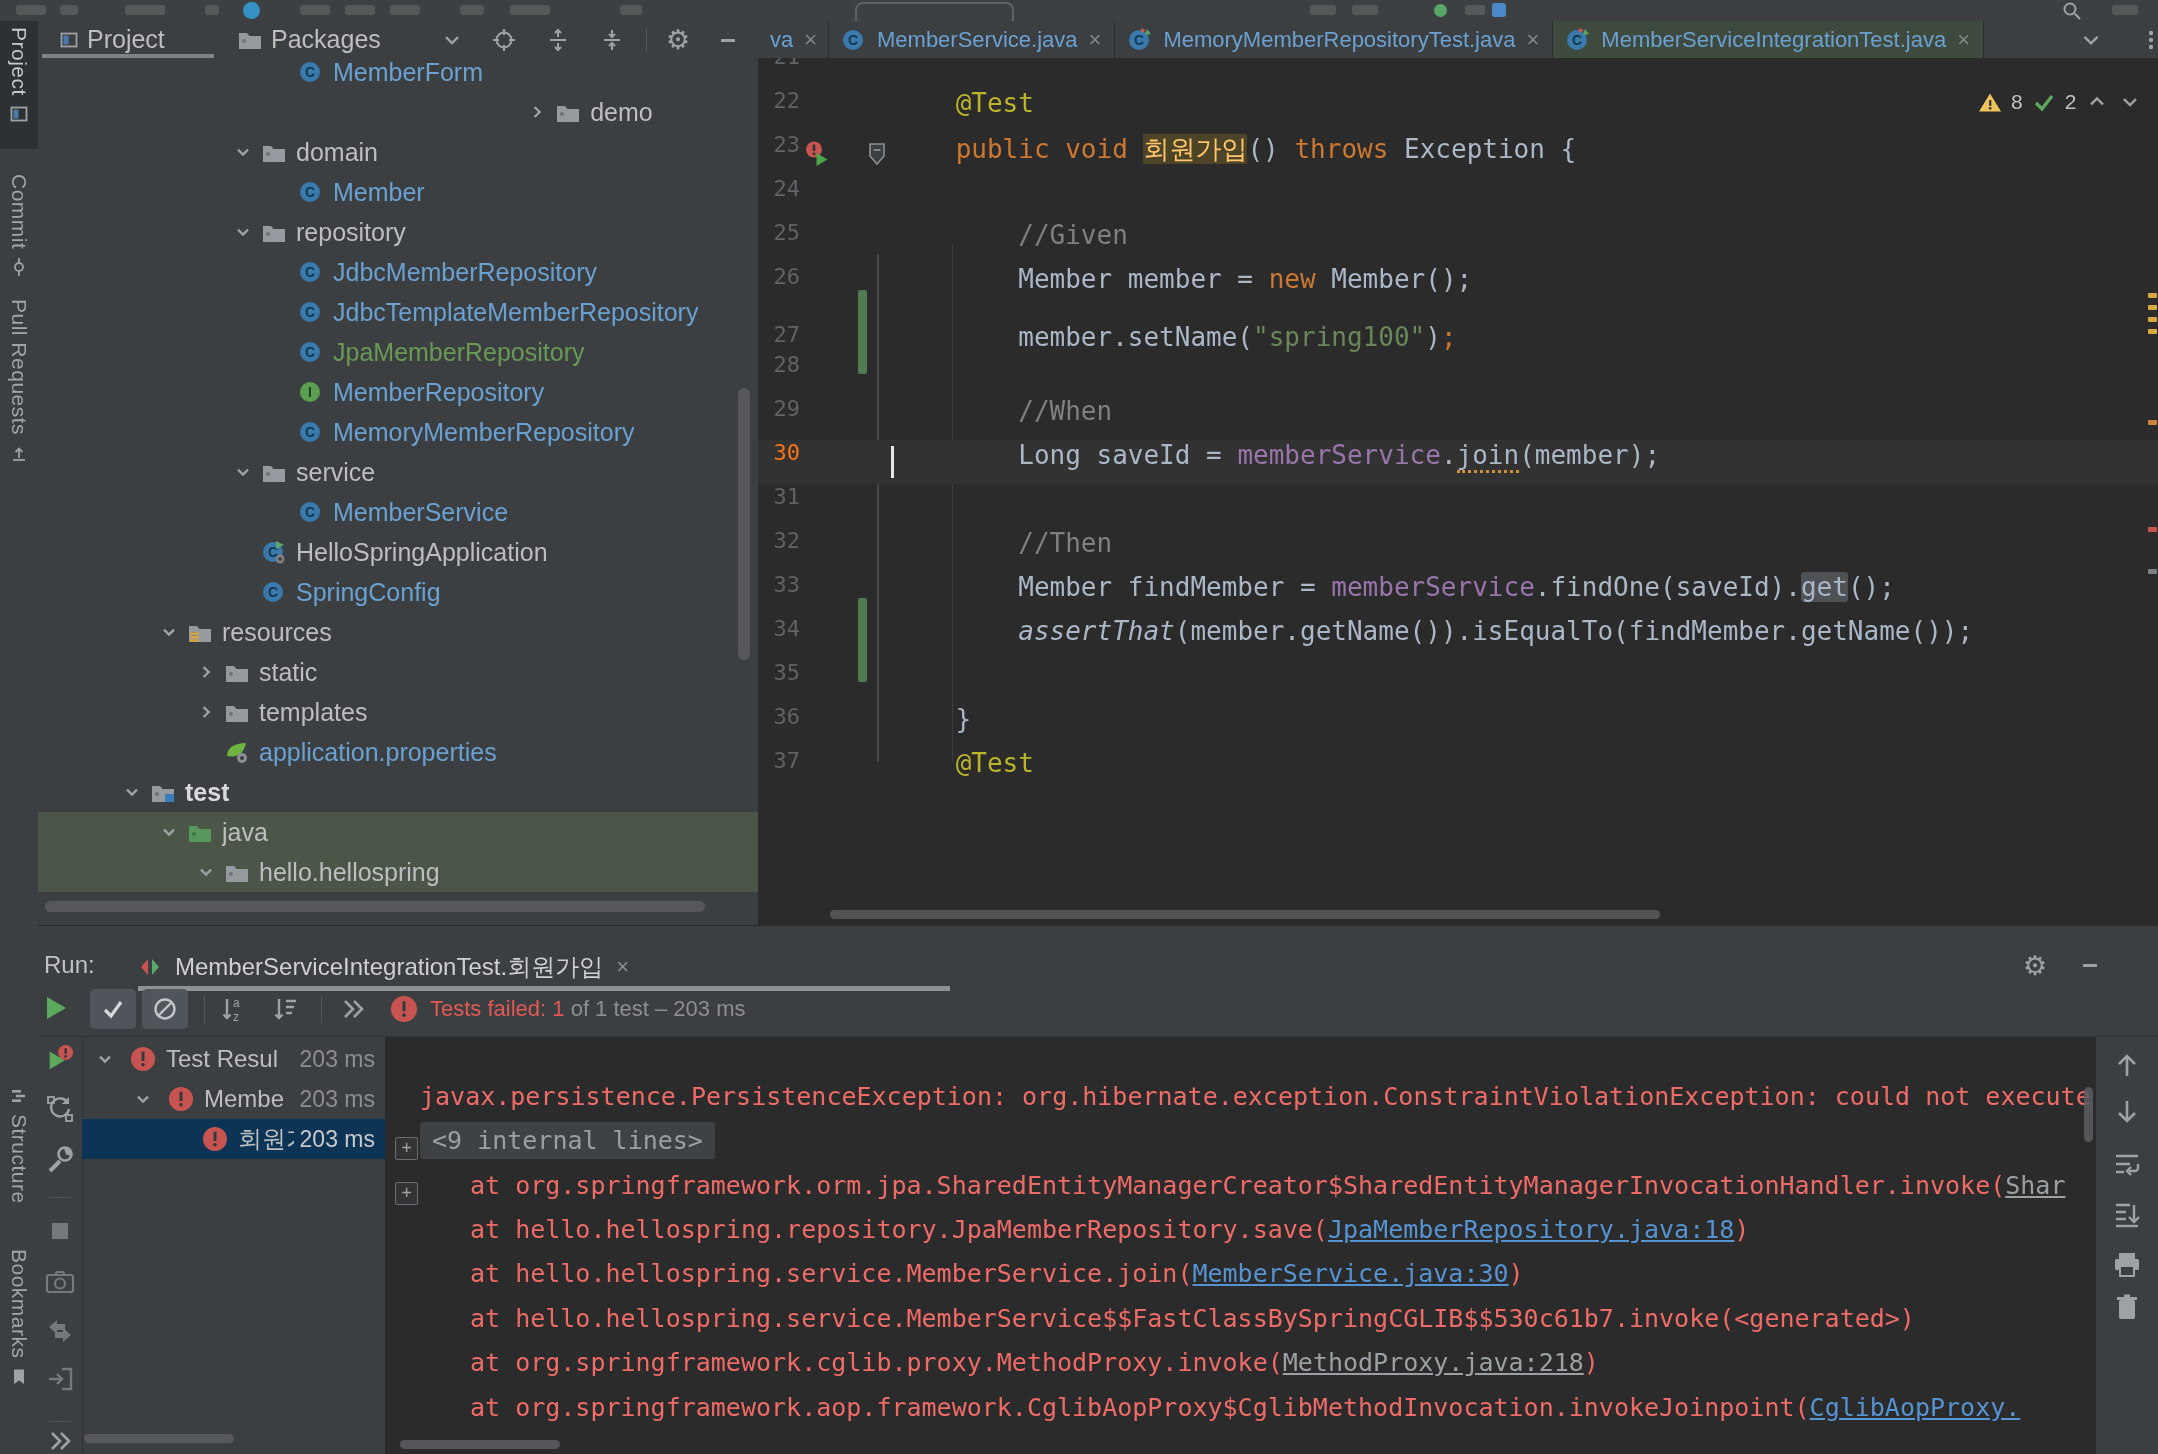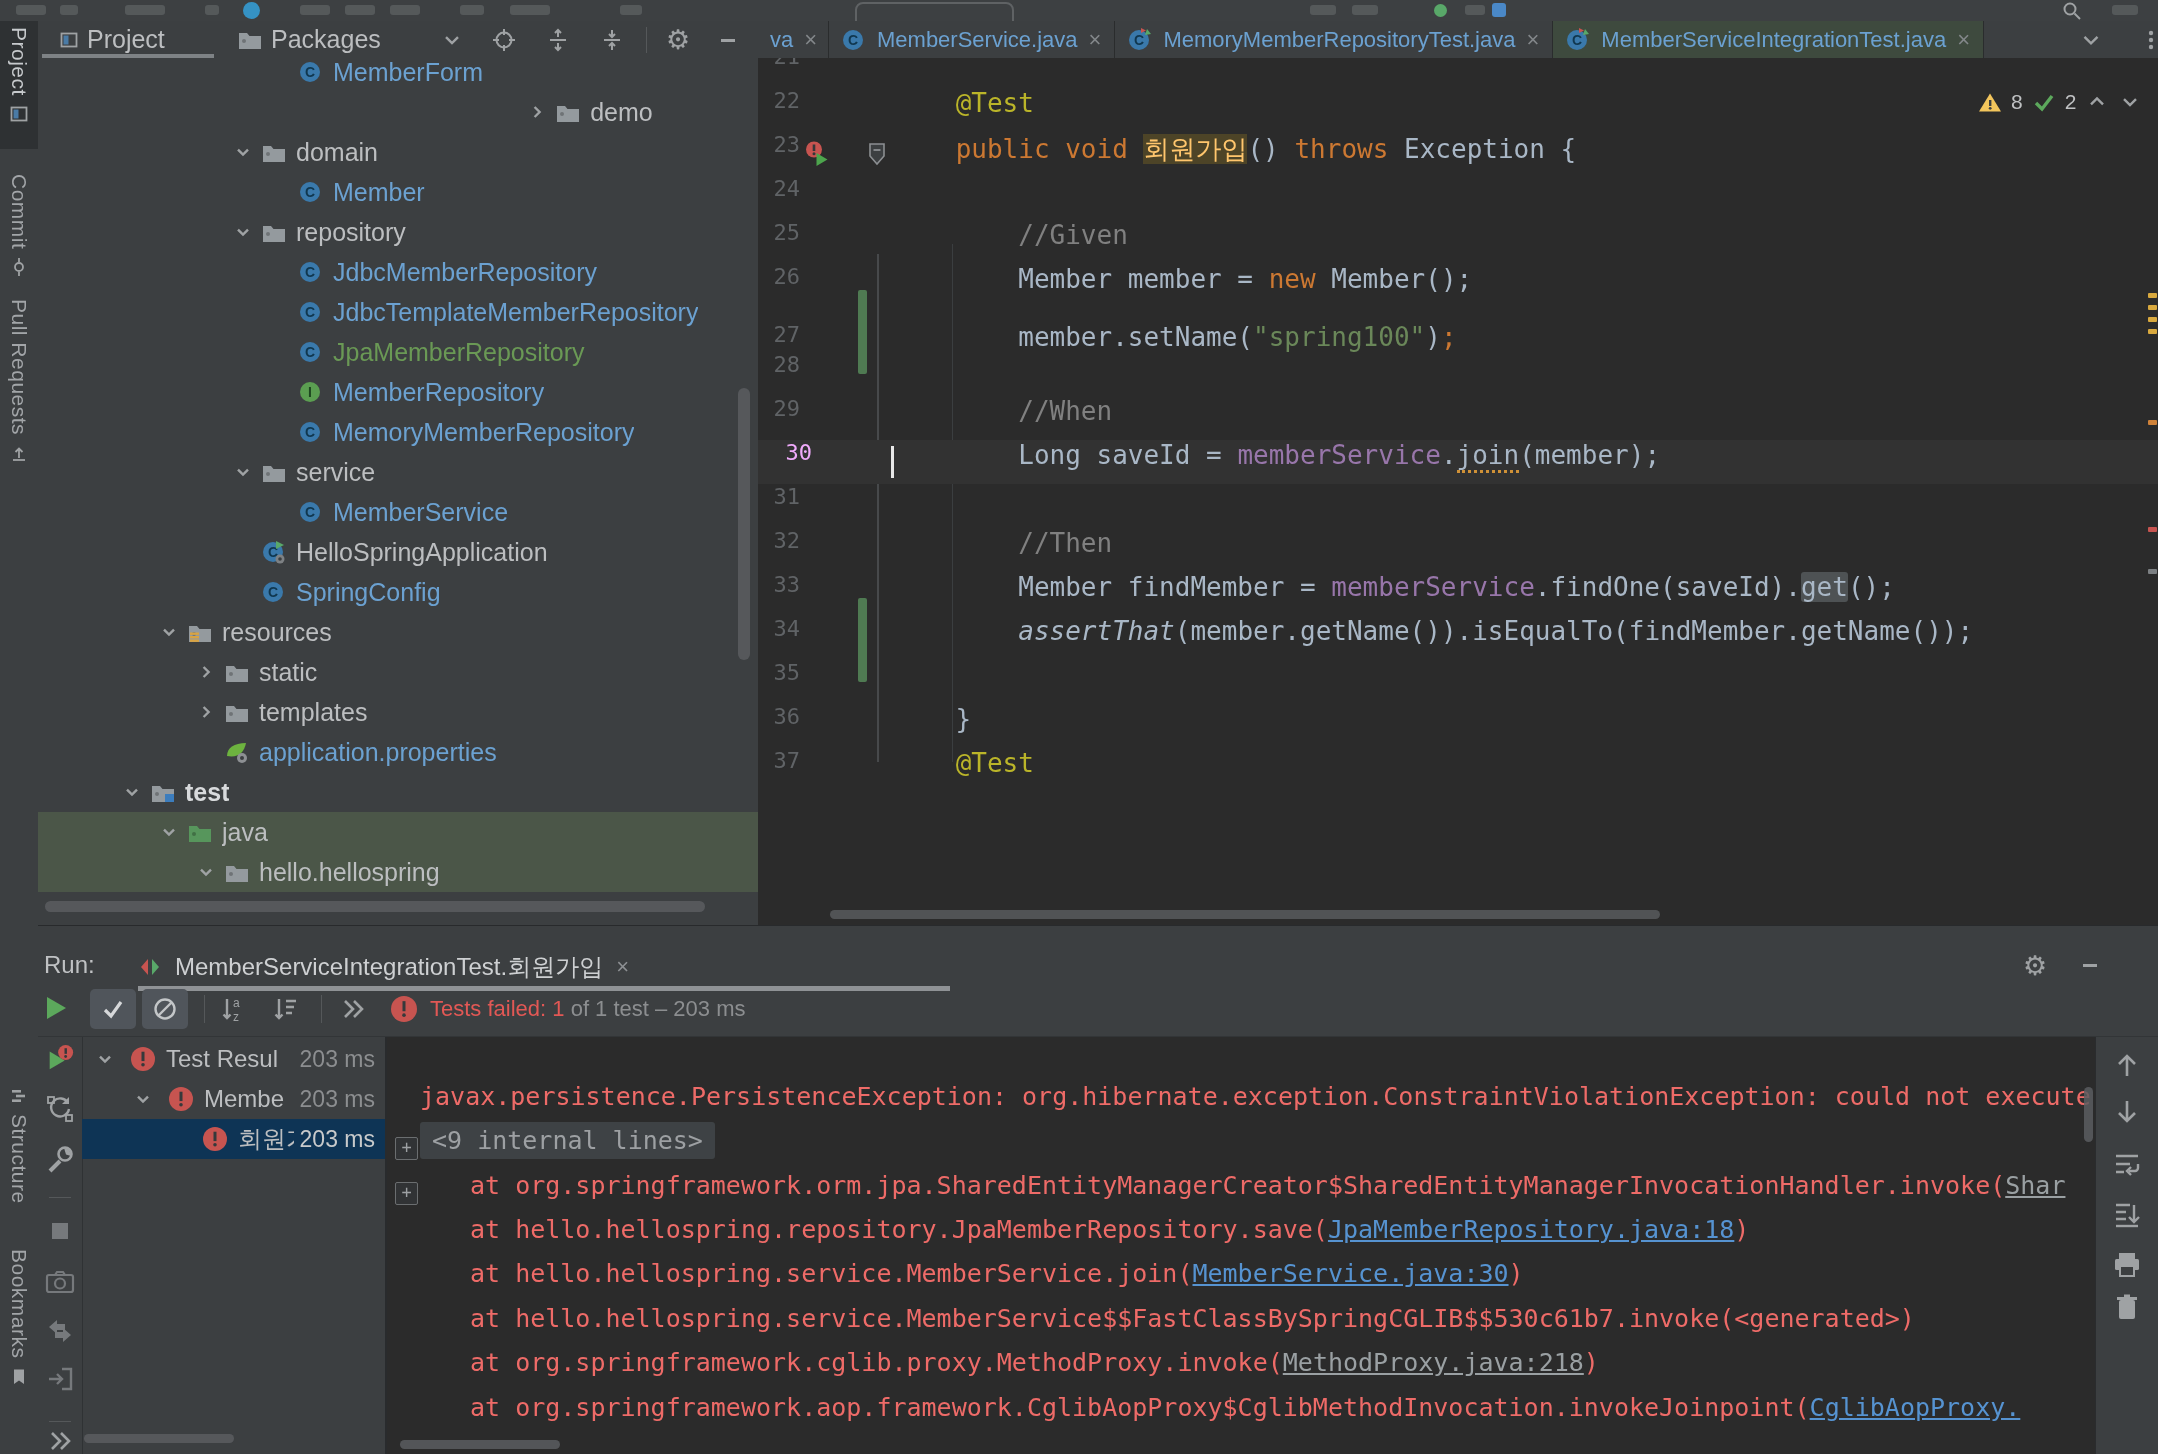--- a/index.html
+++ b/index.html
@@ -44,21 +44,21 @@
   .etab{height:37px;display:flex;align-items:center;gap:11px;padding:0 13px;border-right:1px solid #2a2c2d;font-size:22px;color:#6ba1d1;flex:none;}
   .etab .x{color:#83878a;font-size:22px;}
   .etab.active{background:#3e4a3e;}
   .etab.partial{width:46px;overflow:hidden;padding:0 12px;}
   .tabact{position:absolute;top:4px;width:30px;height:30px;display:flex;align-items:center;justify-content:center;}
   #code{position:absolute;left:0;top:37px;width:1400px;height:724px;overflow:hidden;}
   .cl{position:absolute;left:0;width:1400px;height:44px;}
   .cl.cur{background:#323232;}
   .lnum{position:absolute;left:0;top:0;width:42px;height:44px;line-height:44px;text-align:right;
         font:22px "DejaVu Sans Mono",monospace;color:#606366;}
-  .cl.cur .lnum{color:#f0abfc;padding-left:12px;}
+  .cl.cur .lnum{color:#f97316;}
   .ltext{position:absolute;left:135px;top:0;height:44px;line-height:44px;white-space:pre;
          font:26px "DejaVu Sans Mono","DejaVu Sans",monospace;}
   .gic{position:absolute;left:46px;top:8px;}
   .gfold{position:absolute;left:108px;top:10px;}
   .caret{position:absolute;left:133px;top:6px;width:3px;height:32px;background:#e8e8e8;}
   .vcsbar{position:absolute;left:100px;width:9px;background:#4f7a52;border-radius:2px;}
   .foldguide{position:absolute;left:119px;width:2px;background:#47494b;}
   .indentguide{position:absolute;width:1px;background:#3b3e40;}
   .tk-d{color:#a9b7c6}.tk-k{color:#cc7832}.tk-ann{color:#bbb529}.tk-c{color:#808080}
   .tk-s{color:#6a8759}.tk-f{color:#9876aa}.tk-i{font-style:italic;color:#a9b7c6}

